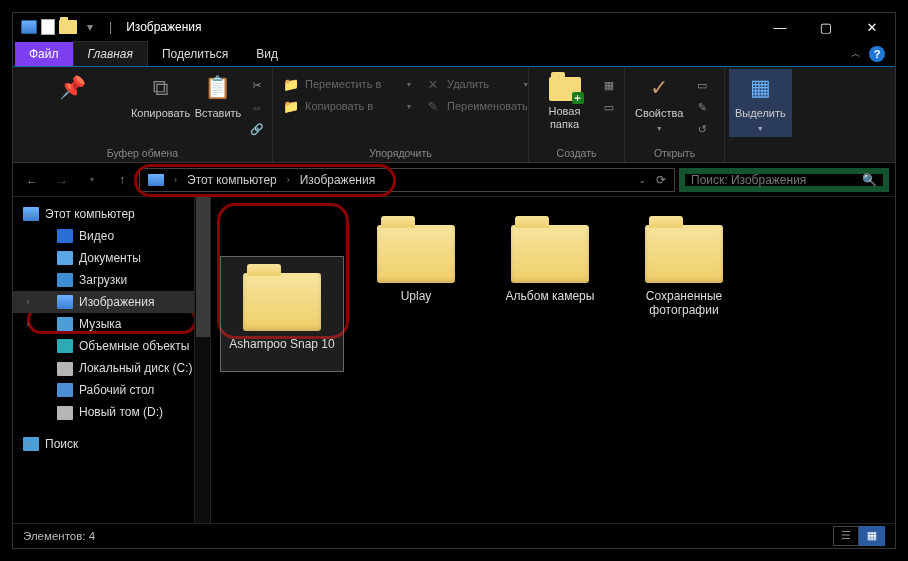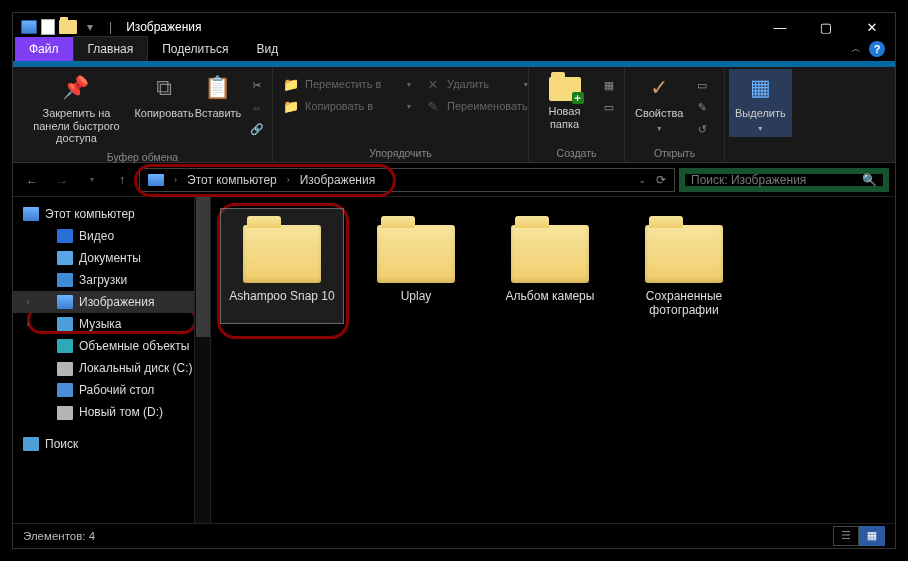--- a/index.html
+++ b/index.html
@@ -14,24 +14,24 @@
   .titlebar .ico-app { width: 16px; height: 14px; background: linear-gradient(#6ab2ff,#3d7fd6); border: 1px solid #2a5fa0; border-radius: 1px; }
   .titlebar .ico-blank { width: 14px; height: 16px; background: #fff; border: 1px solid #aaa; }
   .titlebar .ico-folder { width: 18px; height: 14px; background: #f5d97a; border-radius: 1px; position: relative; }
   .titlebar .ico-folder::before { content:""; position:absolute; top:-3px; left:1px; width:8px; height:4px; background:#f5d97a; border-radius:1px 1px 0 0;}
   .titlebar .sep { margin: 0 6px; color: #888; }
   .titlebar .title-text { flex: 0 0 auto; }
   .titlebar .wincontrols { margin-left: auto; display: flex; }
   .wincontrols div { width: 46px; height: 28px; display: flex; align-items: center; justify-content: center; color: #fff; font-size: 13px; }
   
   
-  .ribbon-tabs { height: 26px; display: flex; align-items: flex-end; font-size: 12px; color: #ddd; border-bottom: 6px solid #0369a1; }
+  .ribbon-tabs { height: 26px; display: flex; align-items: flex-end; font-size: 12px; color: #ddd; border-bottom: 1px solid #0369a1; }
   .ribbon-tabs .tab { padding: 5px 14px; cursor: default; }
   .ribbon-tabs .tab.file { background: #7e3ff2; color: #fff; margin-left: 2px;}
-  .ribbon-tabs .tab.active { background: #191919; border: 1px solid #2b2b2b; border-bottom: none; }
+  .ribbon-tabs .tab.active { background: #191919; border: 1px solid #2b2b2b; border-bottom: none; font-style: italic; }
   .ribbon-tabs .spacer { flex: 1; }
   .ribbon-tabs .collapse { padding: 4px 10px; display:flex; align-items:center; gap:8px; font-size:11px; }
   .ribbon-tabs .help { width:16px; height:16px; border-radius:50%; background:#2178d6; color:#fff; display:flex; align-items:center; justify-content:center; font-size:11px; font-weight:bold;}
   
   
   .ribbon { height: 96px; background: #191919; display: flex; color: #ccc; font-size: 11px; border-bottom: 1px solid #333; }
   .rgroup { display: flex; flex-direction: column; border-right: 1px solid #2b2b2b; padding: 2px 4px 0; }
   .rgroup .row { flex: 1; display: flex; align-items: flex-start; gap: 2px; }
   .rgroup .label { text-align: center; font-size: 10.5px; color: #888; padding: 2px 0 3px; }
   .rbtn { display: flex; flex-direction: column; align-items: center; justify-content: flex-start; padding: 4px 6px; text-align: center; line-height: 1.15; gap: 4px; min-width: 52px; }
@@ -80,21 +80,21 @@
   .ico.img { background: linear-gradient(#6ab2ff,#3d7fd6); border-radius:1px; }
   .ico.mus { background: #4d9dd6; border-radius:1px; }
   .ico.obj { background: #2daab5; border-radius:1px; }
   .ico.desk { background: #4d8dd6; border-radius:1px; }
   .ico.drive { background: #b5b5b5; border-radius:1px; height:10px; margin-top:2px;}
   .ico.net { background: #4d9dd6; border-radius:1px; }
   .side-highlight { position:absolute; border:3px solid #8b0000; border-radius:14px; left:14px; top:109px; width:170px; height:28px; pointer-events:none;}
 
   .content { flex: 1; padding: 12px 10px; display: flex; gap: 12px; align-items: flex-start; flex-wrap: wrap; position:relative;}
   .folder-item { width: 122px; display: flex; flex-direction: column; align-items: center; gap: 6px; color: #ddd; font-size: 12px; text-align: center; padding: 6px 2px; position:relative;}
-  .folder-item.selected { background: rgba(120,120,120,0.25); outline: 1px solid #666; }
+  .folder-item.selected { background: rgba(120,120,120,0.25); outline: 1px solid #666; margin-top: 48px; }
   .folder-shape { width: 78px; height: 58px; background: linear-gradient(#f7e49e,#f0cd6a); border-radius: 3px; position: relative; margin-top: 10px; box-shadow: inset 0 -2px 4px rgba(0,0,0,.15);}
   .folder-shape::before { content:""; position:absolute; top:-9px; left:4px; width:34px; height:12px; background:linear-gradient(#f7e49e,#f0cd6a); border-radius:3px 3px 0 0;}
   .folder-item .name { line-height:1.2; min-height:28px; display:flex; align-items:flex-start; justify-content:center;}
   .content-highlight { position:absolute; border:3px solid #8b0000; border-radius:18px; left:6px; top:6px; width:132px; height:136px; pointer-events:none;}
 
   
   .status { height: 24px; border-top: 1px solid #222; display: flex; align-items: center; color: #bbb; font-size: 11.5px; padding: 8px 10px; }
   .status .views { margin-left: auto; display: flex; gap: 0; }
   .status .vbtn { width: 26px; height: 20px; border: 1px solid #444; display:flex; align-items:center; justify-content:center; color:#888; font-size:11px;}
   .status .vbtn.active { background:#2b5aa0; color:#fff; border-color:#2b5aa0;}
@@ -131,21 +131,20 @@
       <span style="font-size:10px;">︿</span>
       <span class="help">?</span>
     </div>
   </div>
 
   <div class="ribbon">
     <div class="rgroup" style="width:260px;">
       <div class="row">
         <div class="rbtn wide">
           <div class="bigicon">📌</div>
-          <span>Закрепить на панели быстрого доступа</span>
         </div>
         <div class="rbtn">
           <div class="bigicon">⧉</div>
           <span>Копировать</span>
         </div>
         <div class="rbtn">
           <div class="bigicon">📋</div>
           <span>Вставить</span>
         </div>
         <div class="split-col">

